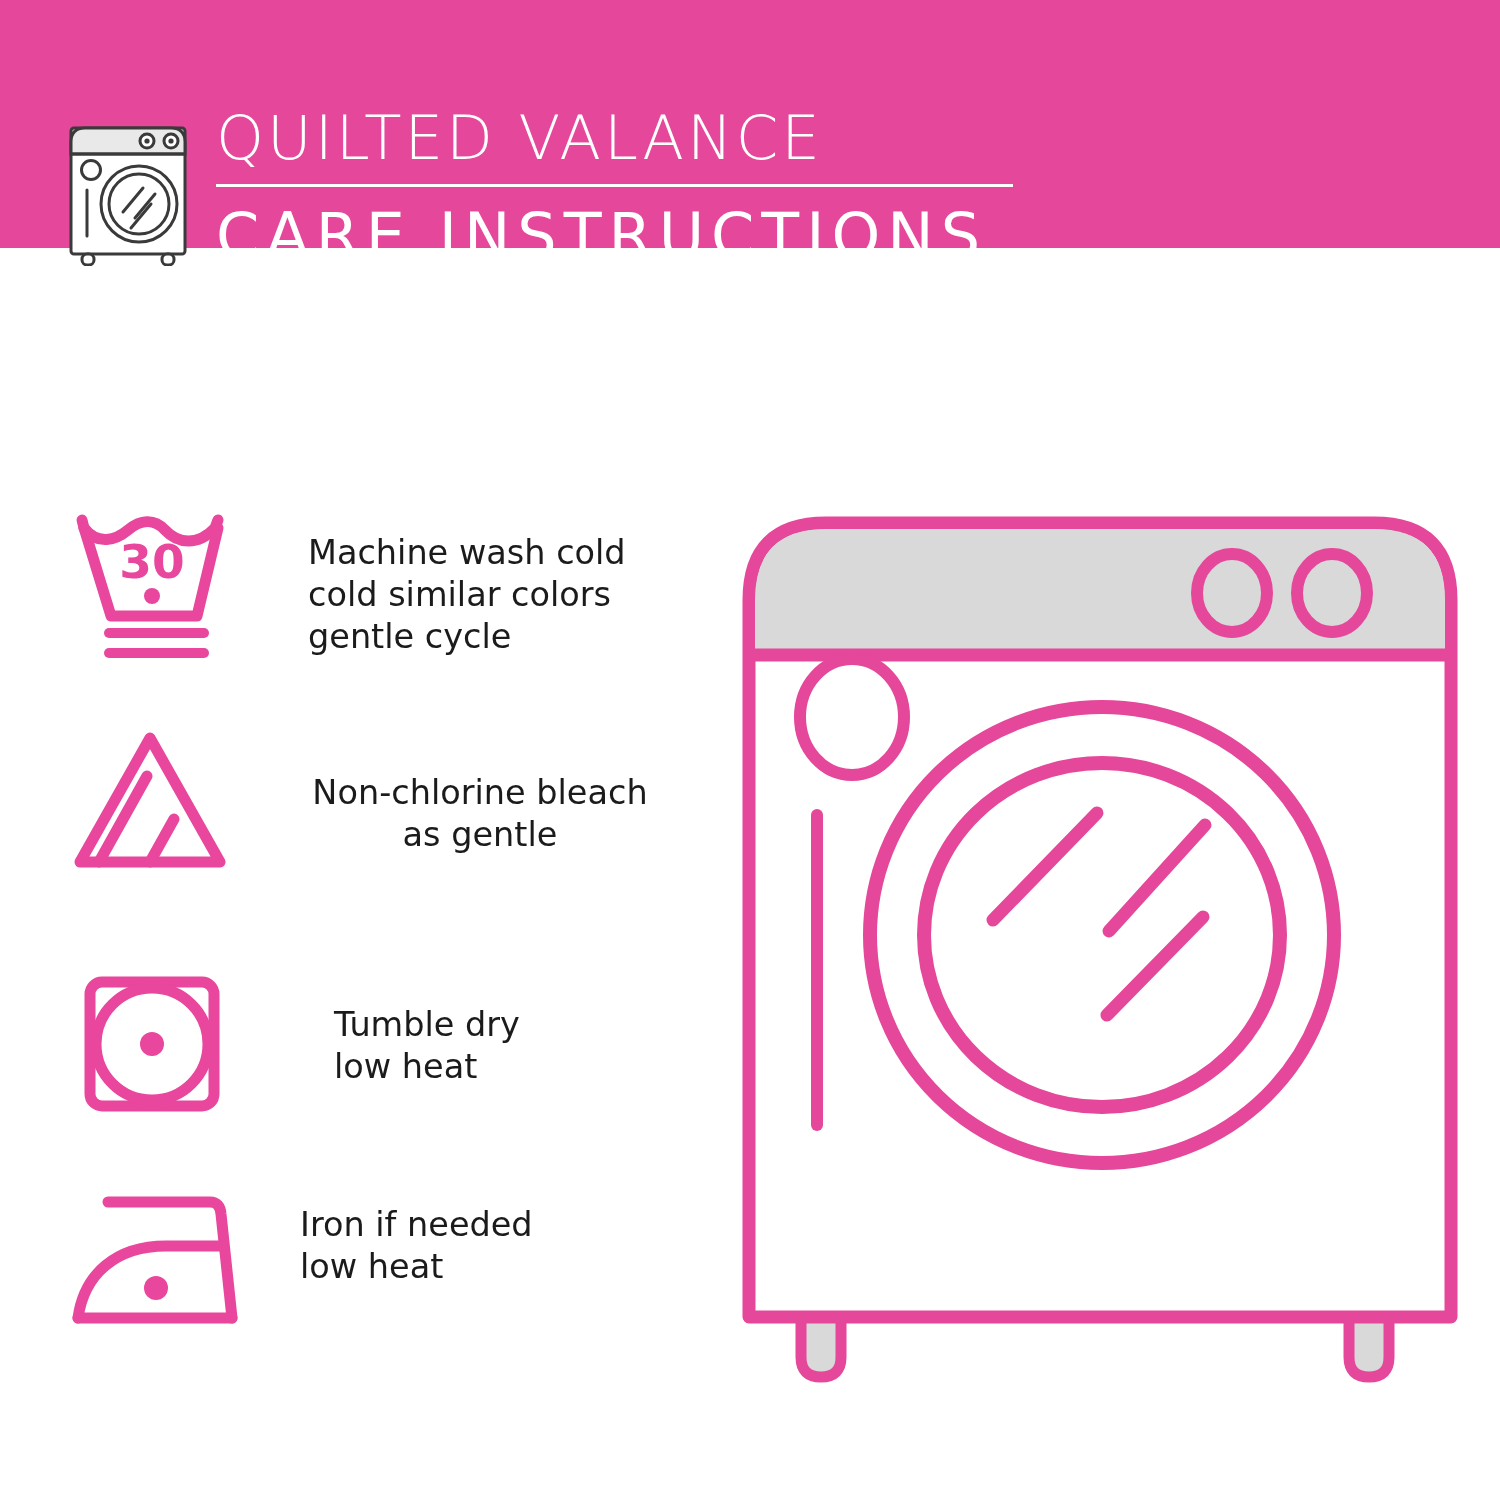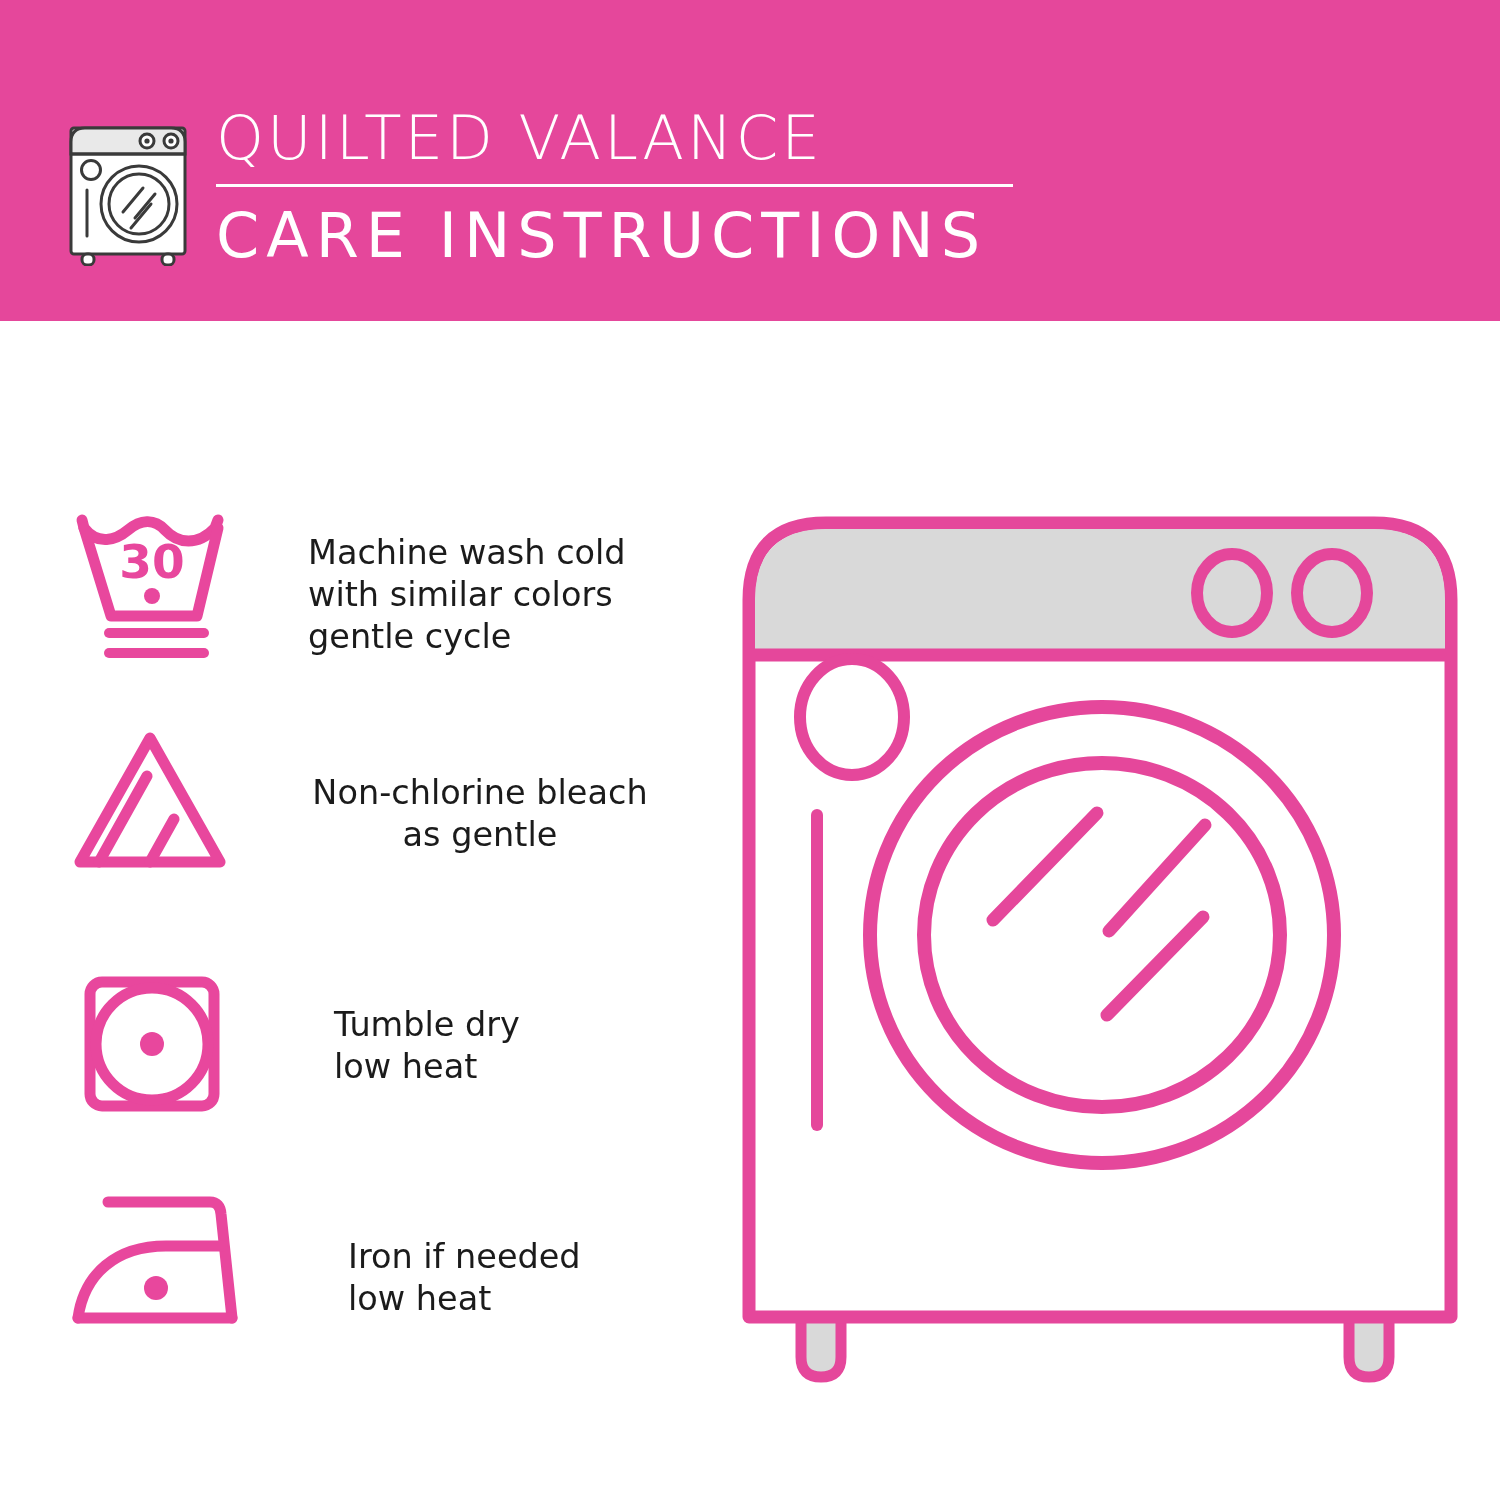--- a/index.html
+++ b/index.html
@@ -18,21 +18,21 @@
     background: #ffffff;
     overflow: hidden;
   }
 
   
   #header-band {
     position: absolute;
     left: 0;
     top: 0;
     width: 1500px;
-    height: 321px;
+    height: 248px;
     background: #e5479b;
   }
   #header-logo {
     position: absolute;
     left: 63px;
     top: 108px;
     width: 136px;
     height: 158px;
   }
   #header-text-block {
@@ -100,21 +100,21 @@
     width: 360px;
     color: #1b1b1b;
     font-size: 33.5px;
     line-height: 42px;
     font-weight: 400;
     font-family: "DejaVu Sans", sans-serif;
   }
   .care-row.r0 .care-text { top: 32px; margin-left: 8px; }
   .care-row.r1 .care-text { top: 56px; }
   .care-row.r2 .care-text { top: 42px; margin-left: 34px; }
-  .care-row.r3 .care-text { top: 58px; margin-left: 48px; }
+  .care-row.r3 .care-text { top: 26px; }
 
   
   #washer-illustration {
     position: absolute;
     left: 735px;
     top: 495px;
     width: 730px;
     height: 930px;
   }
 </style>
@@ -175,21 +175,21 @@
           </g>
 
           <text x="82" y="78" text-anchor="middle" fill="#e8479d" font-family="DejaVu Sans, sans-serif" font-size="47" font-weight="700">30</text>
 
           <circle cx="82" cy="96" r="8" fill="#e8479d"></circle>
 
           <rect x="34" y="128" width="105" height="10" rx="5" fill="#e8479d"></rect>
           <rect x="34" y="148" width="105" height="10" rx="5" fill="#e8479d"></rect>
         </svg>
       </div>
-      <div class="care-text"><span>Machine wash cold</span><br><span>with similar colors</span><br><span>gentle cycle</span></div>
+      <div class="care-text"><span>Machine wash cold</span><br><span>cold similar colors</span><br><span>gentle cycle</span></div>
     </div>
 
     <div class="care-row r1">
       <div class="care-symbol">
         <svg viewBox="0 0 180 170" width="180" height="170" xmlns="http://www.w3.org/2000/svg">
           <g fill="none" stroke="#e8479d" stroke-width="11" stroke-linecap="round" stroke-linejoin="round">
 
             <path d="M80 22 L150 146 L10 146 Z"></path>
 
             <path d="M77 60 L29 146"></path>

